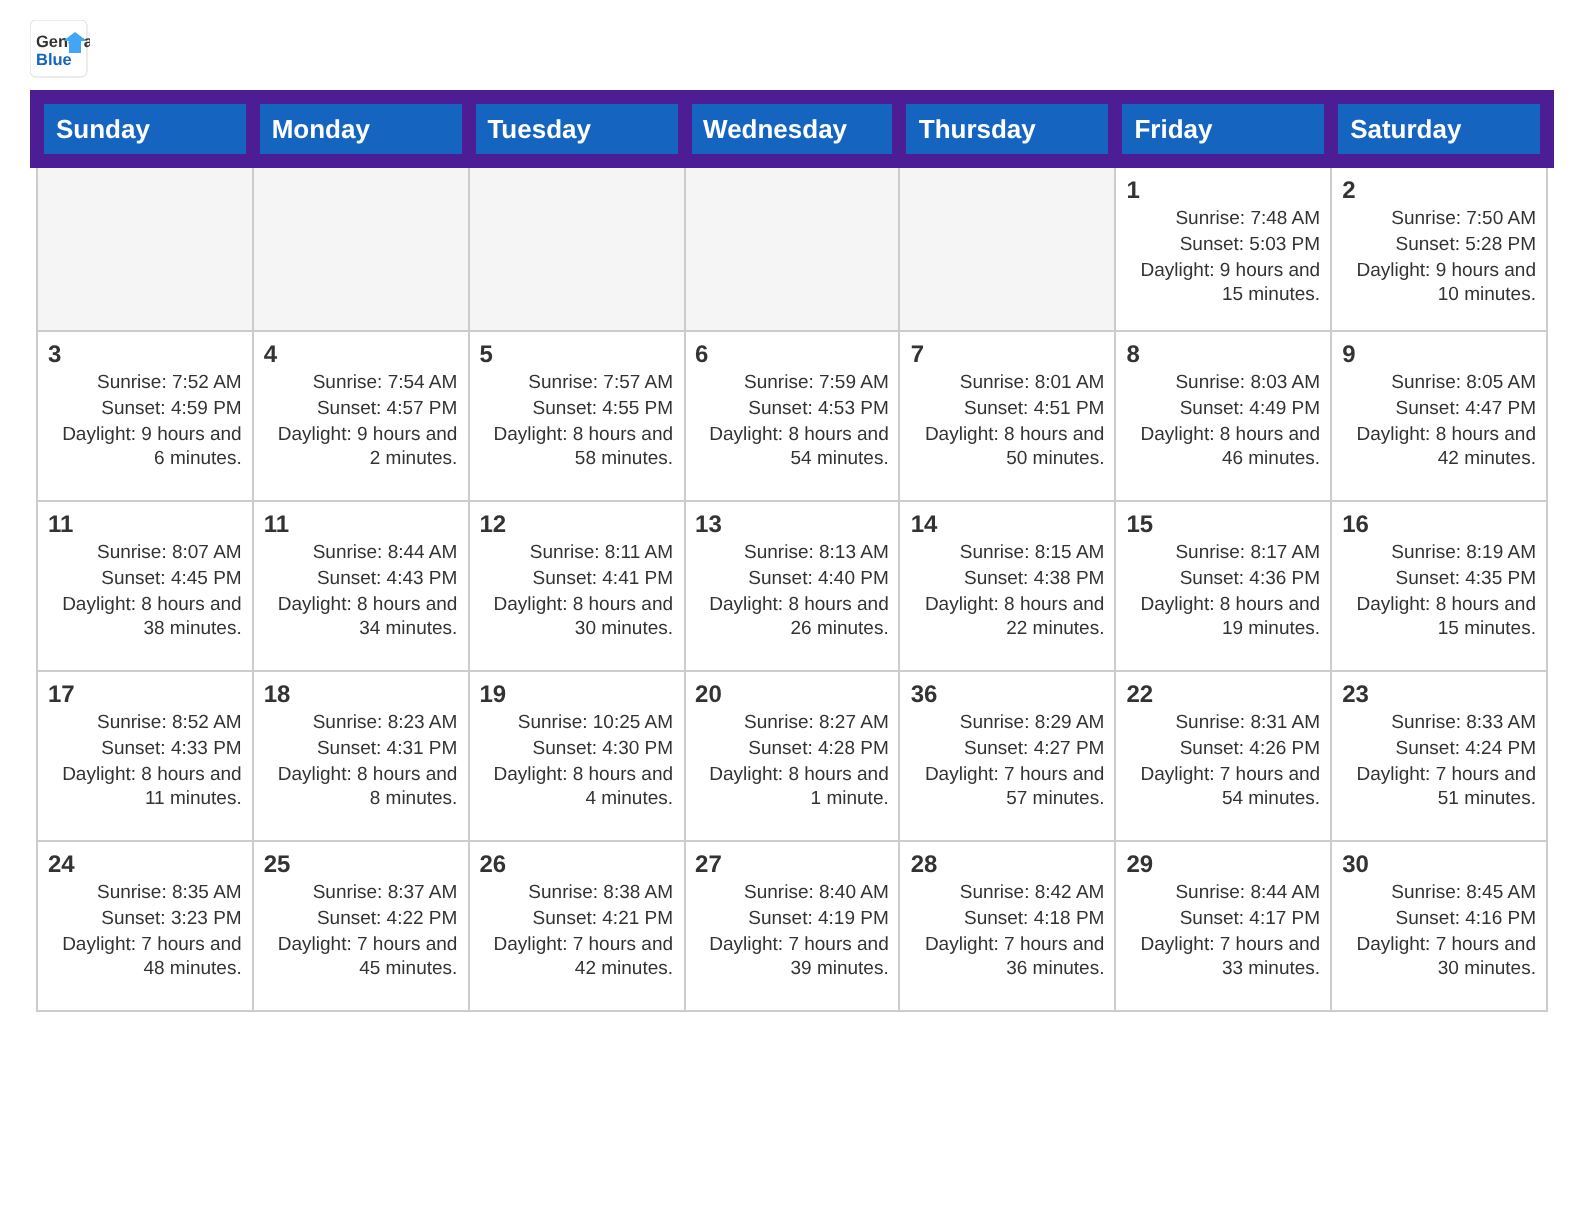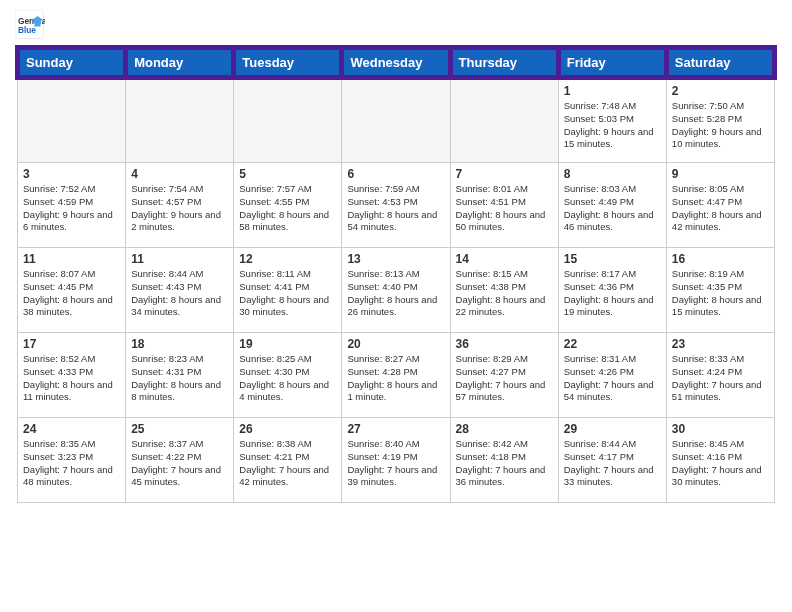--- a/index.html
+++ b/index.html
@@ -46,21 +46,21 @@
       border-collapse: collapse;
       table-layout: fixed;
     }
     .calendar th {
       background: #1565c0;
       color: #fff;
       text-align: left;
       padding: 5px 6px;
       font-size: 13px;
       font-weight: bold;
-      border: 5px solid #4c1d95;
+      border: 7px solid #4c1d95;
     }
     .calendar td {
       border: 1px solid #ccc;
       vertical-align: top;
       padding: 4px 5px;
       font-size: 10px;
       color: #333;
       height: 85px;
       background: #fff;
     }
@@ -70,20 +70,21 @@
     .day-number {
       font-size: 12px;
       font-weight: bold;
       display: block;
       margin-bottom: 2px;
     }
     .day-info {
       font-size: 9.5px;
       line-height: 1.35;
       color: #333;
+      text-align: right;
     }
   </style>
 </head>
 <body>
 
 <div class="container">
   <div class="header-top">
     <div class="logo">
       <svg class="logo-icon" viewBox="0 0 40 40">
         <rect x="0" y="0" width="38" height="38" rx="4" fill="#fff" stroke="#ccc" stroke-width="0.5"></rect>
@@ -226,21 +227,21 @@
 Daylight: 8 hours and 11 minutes.</div>
           </td>
           <td>
             <span class="day-number">18</span>
             <div class="day-info">Sunrise: 8:23 AM
 Sunset: 4:31 PM
 Daylight: 8 hours and 8 minutes.</div>
           </td>
           <td>
             <span class="day-number">19</span>
-            <div class="day-info">Sunrise: 8:25 AM
+            <div class="day-info">Sunrise: 10:25 AM
 Sunset: 4:30 PM
 Daylight: 8 hours and 4 minutes.</div>
           </td>
           <td>
             <span class="day-number">20</span>
             <div class="day-info">Sunrise: 8:27 AM
 Sunset: 4:28 PM
 Daylight: 8 hours and 1 minute.</div>
           </td>
           <td>

